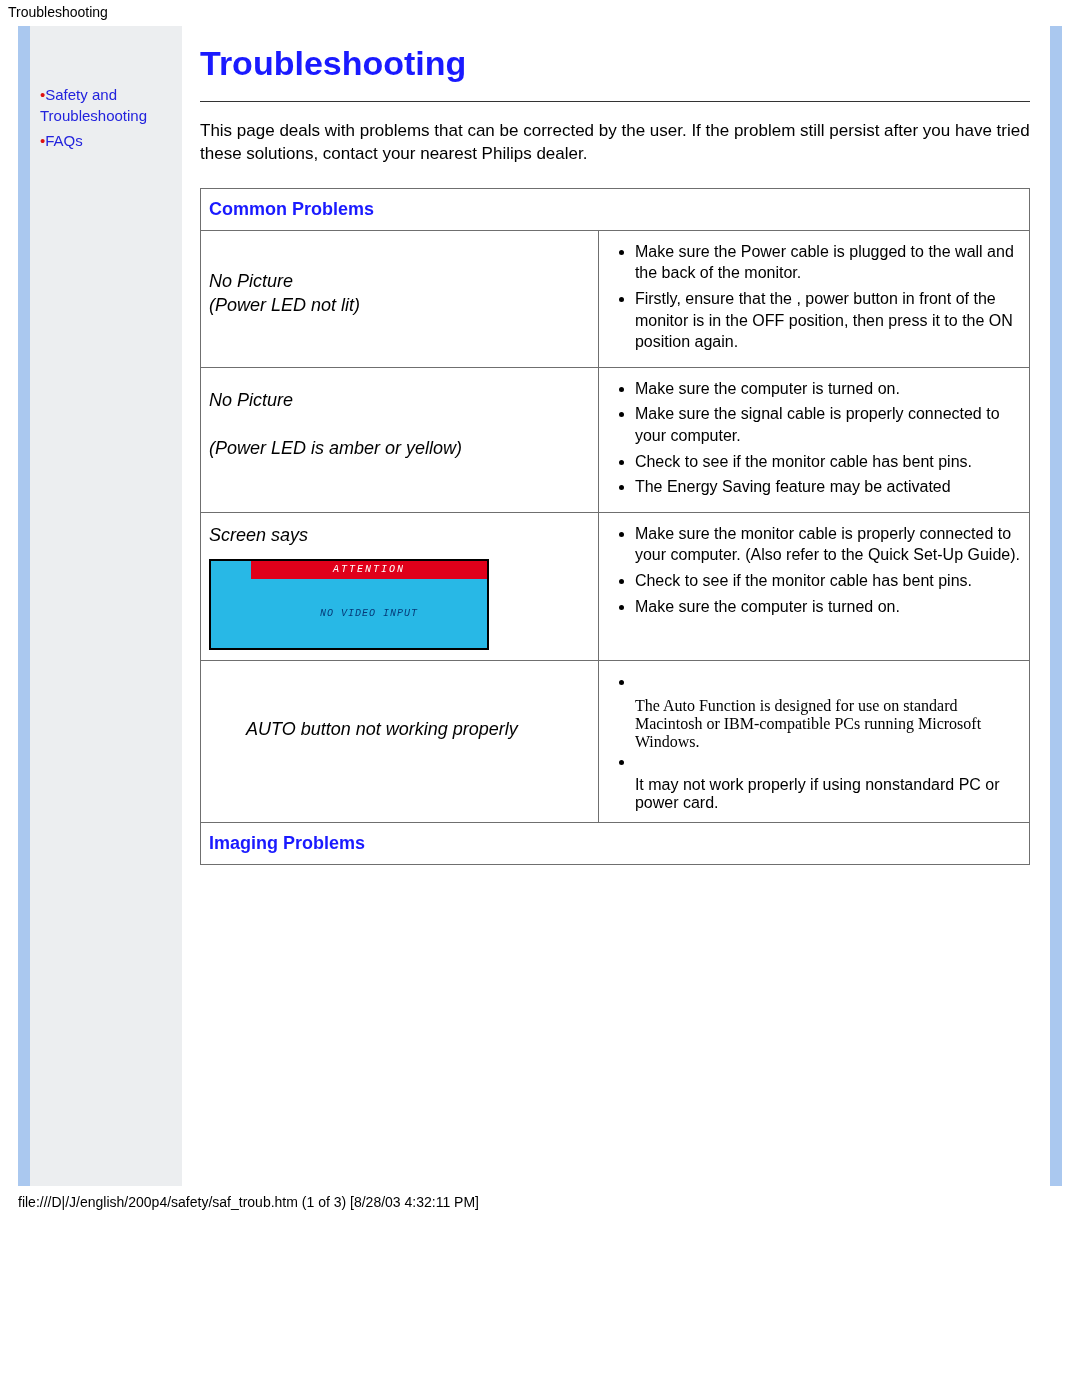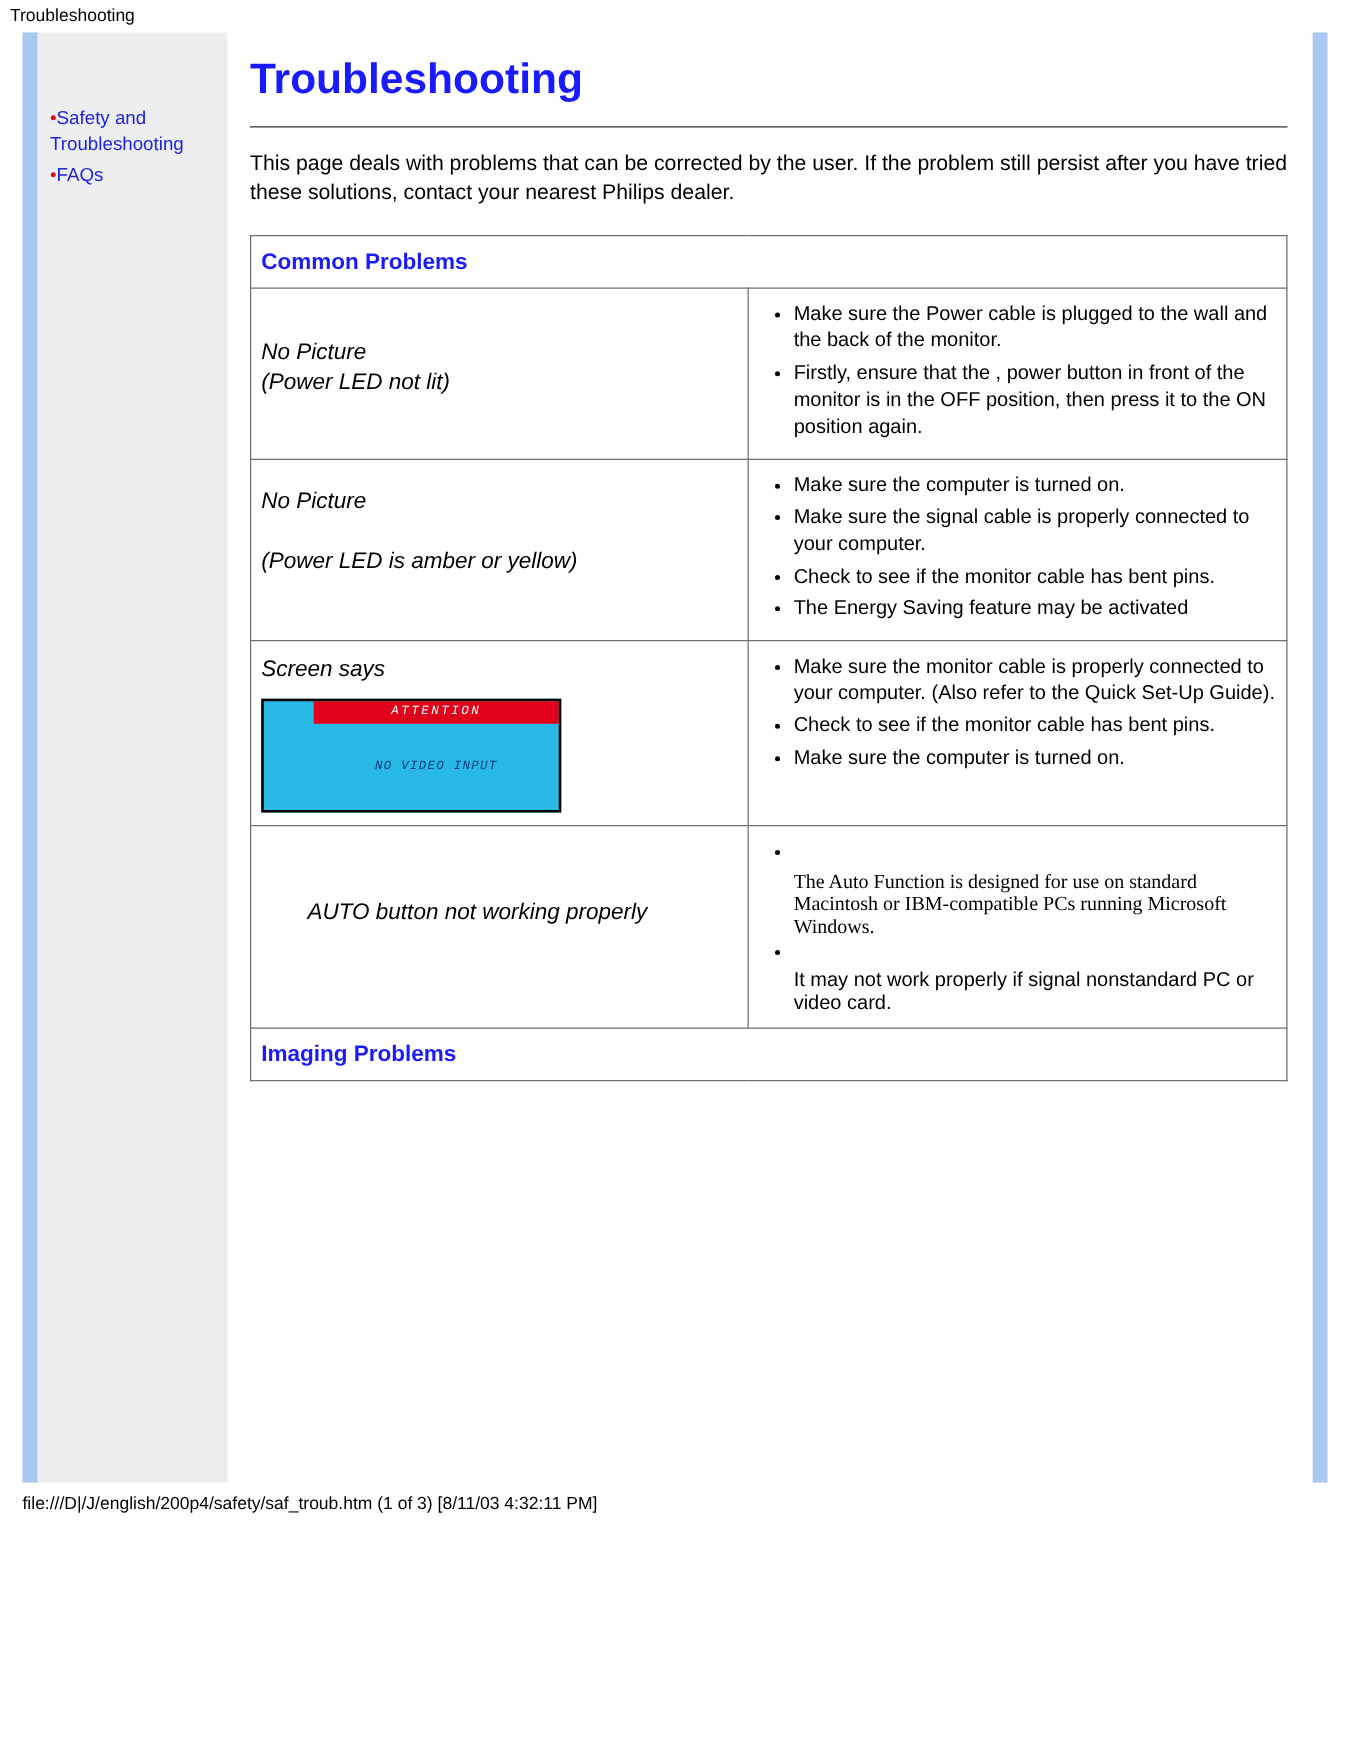--- a/index.html
+++ b/index.html
@@ -73,21 +73,21 @@
   td.col-head {
     color: #2a43e6;
     font-size: 18px;
     padding: 8px;
   }
   td.left-cell { width: 48%; font-size: 18px; line-height: 1.35; font-style: italic; }
   td.right-cell { font-size: 16px; }
   ul.check { margin: 0; padding-left: 28px; }
   ul.check li { margin-bottom: 4px; line-height: 1.35; }
   .monitor {
-    width: 240px;
+    width: 280px;
     margin-top: 12px;
     border: 2px solid #000;
     background: #28b8e6;
     font-family: "Courier New", monospace;
     text-align: center;
     padding-left: 40px;
   }
   .monitor .bar {
     background: #e0001a;
     color: #fff;
@@ -185,25 +185,25 @@
           </div>
         </td>
         <td class="right-cell">
           <ul class="check">
             <li></li>
           </ul>
           <div style="padding-left:28px;font-family:Liberation Serif, serif;">The Auto Function is designed for use on standard Macintosh or IBM-compatible PCs running Microsoft Windows.</div>
           <ul class="check">
             <li></li>
           </ul>
-          <div style="padding-left:28px;">It may not work properly if signal nonstandard PC or video card.</div>
+          <div style="padding-left:28px;">It may not work properly if using nonstandard PC or power card.</div>
         </td>
       </tr>
 
       <tr>
             <td colspan="2" class="sec-head">Imaging Problems</td>
           </tr>
     </tbody>
       </table>
   </div>
 </div>
 
-<div class="footer">file:///D|/J/english/200p4/safety/saf_troub.htm (1 of 3) [8/11/03 4:32:11 PM]</div>
+<div class="footer">file:///D|/J/english/200p4/safety/saf_troub.htm (1 of 3) [8/28/03 4:32:11 PM]</div>
 
 </body></html>

